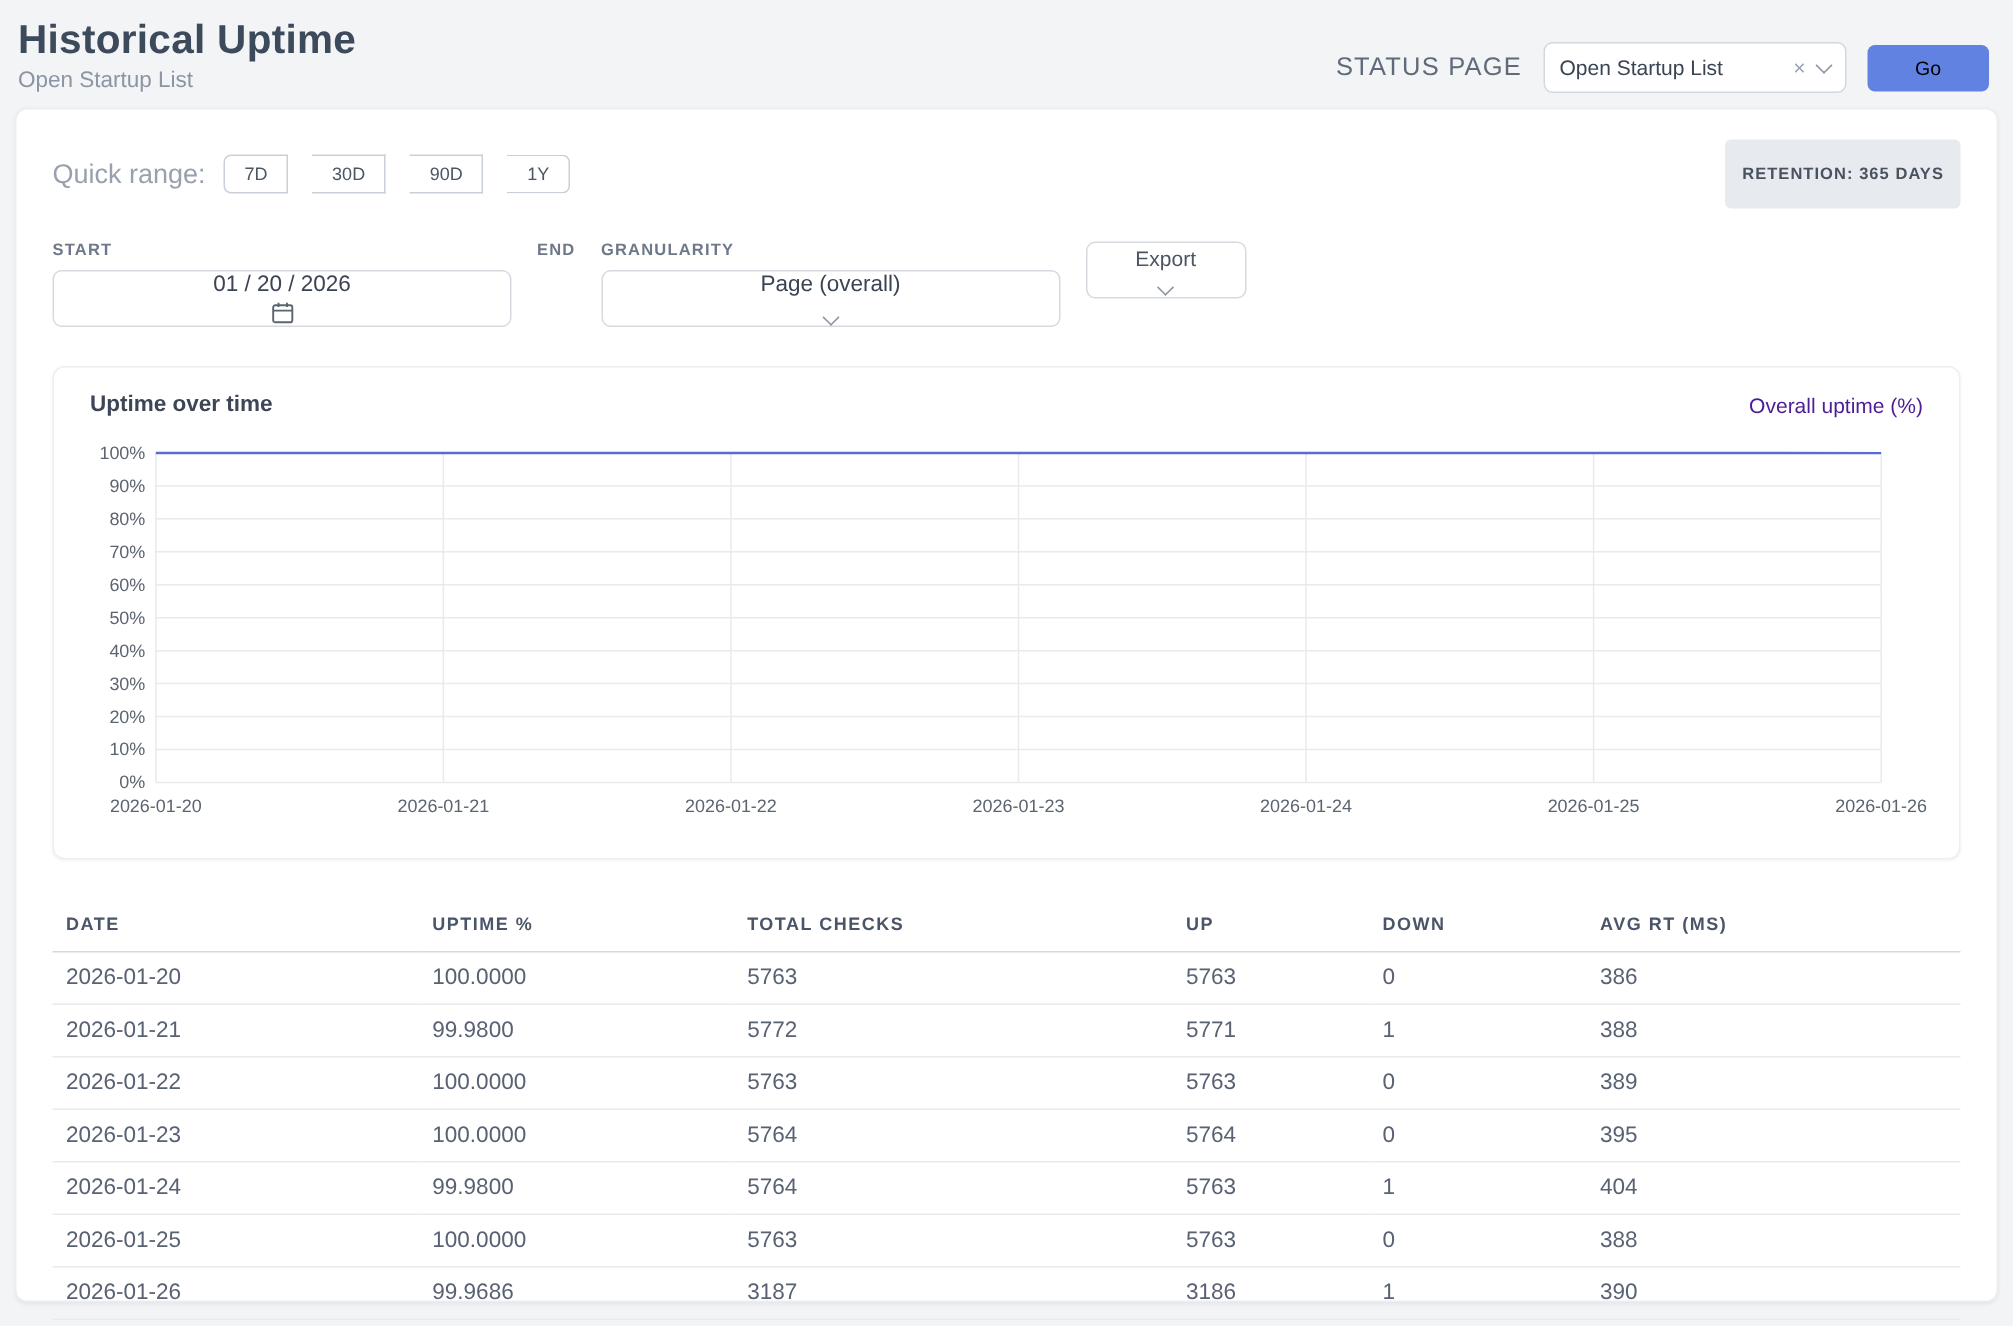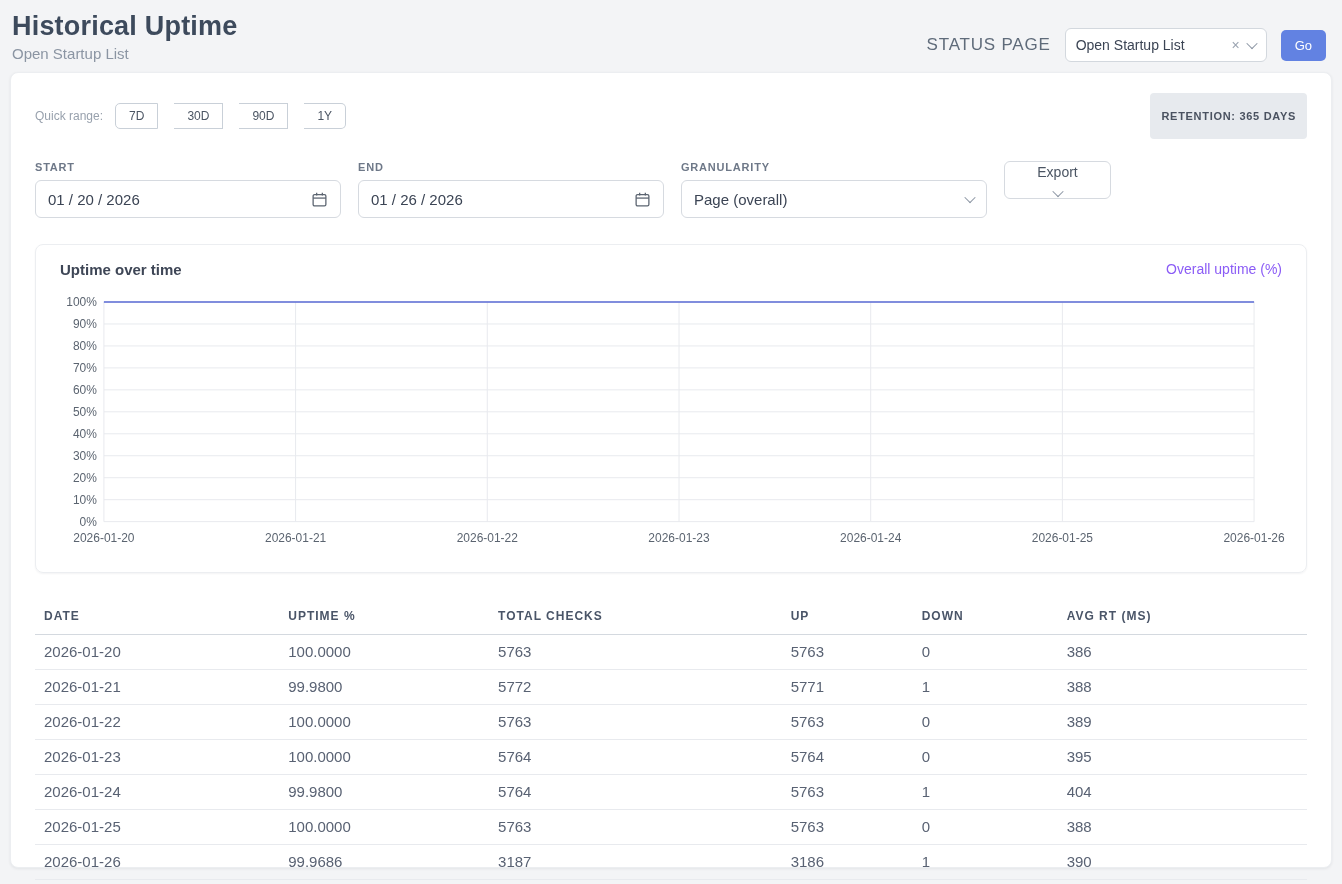--- a/index.html
+++ b/index.html
@@ -28,35 +28,35 @@
     padding: 8px 10px; min-width: 202px; cursor: pointer;
   }
   .statuspage-select .value { font-size: 14px; color: #3b4454; flex: 1; }
   .clear-x { color: #9aa3b0; font-size: 14px; line-height: 1; cursor: pointer; }
   .chev {
     width: 8px; height: 8px; display: inline-block;
     border-right: 1.6px solid #8a94a2; border-bottom: 1.6px solid #8a94a2;
     transform: rotate(45deg) translate(-1px,-1px);
   }
   .btn-blue {
-    background: #6282e2; color: #ffffff; border: none; border-radius: 5px;
-    font-size: 13px; padding: 8px 14px; cursor: pointer;
+    background: #6282e2; color: #000000; border: none; border-radius: 5px;
+    font-size: 13px; padding: 8px 32px; cursor: pointer;
     font-family: "Liberation Sans", sans-serif;
   }
   
   .main-card {
     margin: 2px 10px 0 10px;
     background: #fff; border: 1px solid #eceef1; border-radius: 8px;
     box-shadow: 0 1px 3px rgba(16,24,40,.07);
     padding: 20px 24px 20px 24px;
     height: 796px;
   }
   .row-top { display: flex; justify-content: space-between; align-items: center; }
   .qr-wrap { display: flex; align-items: center; gap: 12px; }
-  .qr-label { font-size: 12px; color: #98a1ad; }
+  .qr-label { font-size: 18px; color: #98a1ad; }
   .qr-group { display: inline-flex; gap: 16px; }
   .qr-group button {
     background: #fff; border: 1px solid #c9d0d8; border-left-width: 0;
     font-size: 12px; color: #4b5563; padding: 5px 13px; cursor: pointer;
     font-family: "Liberation Sans", sans-serif;
   }
   .qr-group button:first-child { border-left-width: 1px; border-radius: 5px 0 0 5px; }
   .qr-group button:last-child { border-radius: 0 5px 5px 0; }
   .retention-badge {
     background: #e7eaee; color: #4a5260; font-size: 11px; font-weight: 700;
@@ -65,21 +65,21 @@
   
   .controls-row { display: flex; align-items: flex-start; gap: 17px; margin-top: 22px; }
   .field { display: flex; flex-direction: column; }
   .field-label {
     font-size: 11px; font-weight: 700; color: #6e7888;
     letter-spacing: .8px; margin-bottom: 7px; text-transform: uppercase;
   }
   .input-box {
     width: 306px; height: 38px; border: 1px solid #d6dae0; border-radius: 6px;
     display: flex; align-items: center; justify-content: space-between;
-    padding: 0 12px; font-size: 15px; color: #3b4454; background: #fff; cursor: text;
+    padding: 0 12px; font-size: 15px; color: #3b4454; background: #fff; cursor: text; flex-direction: column;
   }
   .select-box { cursor: pointer; }
   .cal-icon { width: 17px; height: 17px; color: #5b6470; }
   .refresh-btn {
     width: 192px; height: 38px; background: #6282e2; color: #fff;
     border: none; border-radius: 6px; font-size: 15px; cursor: pointer;
     font-family: "Liberation Sans", sans-serif;
   }
   .export-btn {
     width: 107px; height: 38px; background: #fff; border: 1px solid #d6dae0;
@@ -87,23 +87,23 @@
     display: flex; align-items: center; justify-content: center; gap: 9px;
     font-family: "Liberation Sans", sans-serif;
     flex-direction: column;
   }
   
   .chart-card {
     margin-top: 26px; border: 1px solid #eceef1; border-radius: 8px;
     box-shadow: 0 1px 2px rgba(16,24,40,.05);
     padding: 16px 0 12px 0;
   }
-  .chart-head { display: flex; justify-content: space-between; align-items: flex-start; padding: 0 24px; }
+  .chart-head { display: flex; justify-content: space-between; align-items: center; padding: 0 24px; }
   .chart-title { font-size: 15px; font-weight: 700; color: #3e4656; }
-  .chart-legend { font-size: 14px; color: #8b5cf6; }
+  .chart-legend { font-size: 14px; color: #4c1d95; }
   .chart-svg { display: block; width: 100%; margin-top: 14px; }
   
   .uptime-table { width: 100%; border-collapse: collapse; margin-top: 26px; }
   .uptime-table th {
     text-align: left; font-size: 12px; font-weight: 700; color: #4a5568;
     letter-spacing: 1px; text-transform: uppercase;
     padding: 10px 8px 11px 9px; border-bottom: 1px solid #d4d9df;
   }
   .uptime-table td {
     font-size: 15px; color: #596273;
@@ -152,29 +152,20 @@
         <svg class="cal-icon" viewBox="0 0 24 24" fill="none" stroke="currentColor" stroke-width="1.8">
           <rect x="3" y="5" width="18" height="16" rx="2"></rect>
             <line x1="3" y1="10" x2="21" y2="10"></line>
             <line x1="8" y1="2.5" x2="8" y2="6.5"></line>
             <line x1="16" y1="2.5" x2="16" y2="6.5"></line>
         </svg>
       </div>
     </div>
     <div class="field">
       <span class="field-label">END</span>
-      <div class="input-box">
-        <span>01 / 26 / 2026</span>
-        <svg class="cal-icon" viewBox="0 0 24 24" fill="none" stroke="currentColor" stroke-width="1.8">
-          <rect x="3" y="5" width="18" height="16" rx="2"></rect>
-            <line x1="3" y1="10" x2="21" y2="10"></line>
-            <line x1="8" y1="2.5" x2="8" y2="6.5"></line>
-            <line x1="16" y1="2.5" x2="16" y2="6.5"></line>
-        </svg>
-      </div>
     </div>
     <div class="field">
       <span class="field-label">GRANULARITY</span>
       <div class="input-box select-box">
         <span>Page (overall)</span>
         <span class="chev"></span>
       </div>
     </div>
     <button class="export-btn">
       <span>Export</span>

